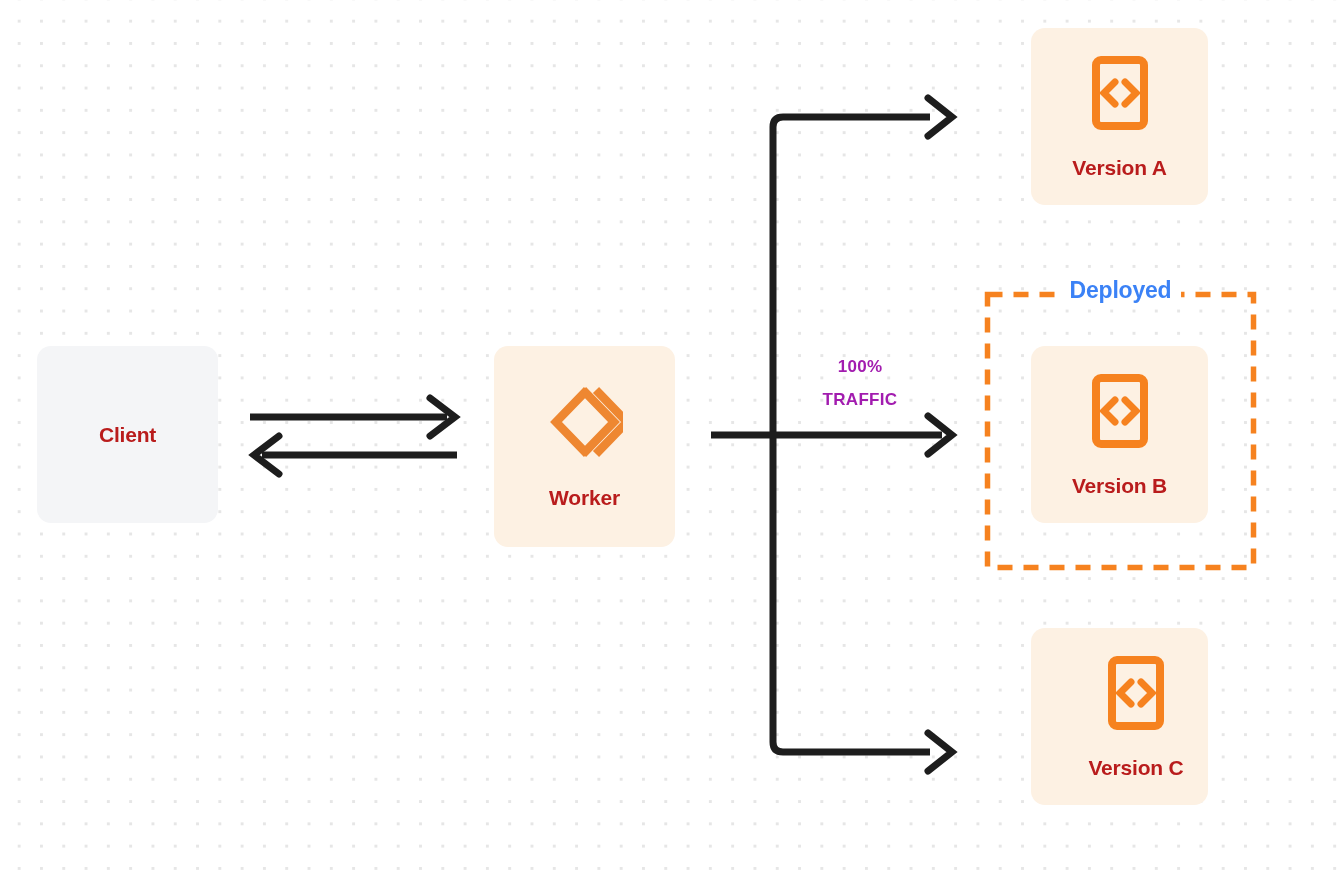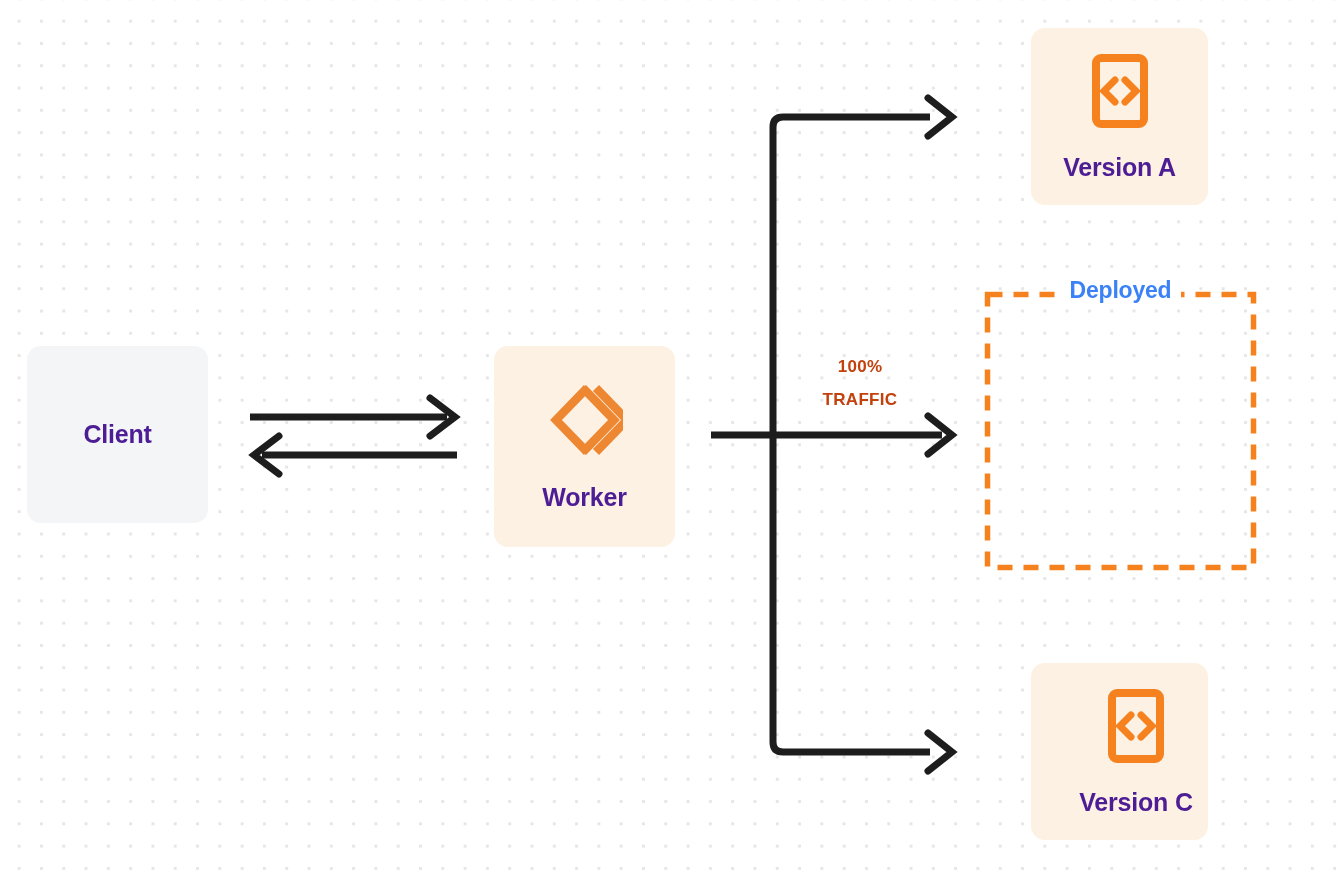--- a/index.html
+++ b/index.html
@@ -40,30 +40,30 @@
   .node {
     position: absolute;
     border-radius: 14px;
     display: flex;
     flex-direction: column;
     align-items: center;
     justify-content: center;
   }
 
   .node-label {
-    font-size: 25px;
+    font-size: 21px;
     font-weight: bold;
-    color: #4c1d95;
+    color: #b91c1c;
     letter-spacing: -0.2px;
     line-height: 1;
   }
 
   
   #client {
-    left: 27px;
+    left: 37px;
     top: 346px;
     width: 181px;
     height: 177px;
     background: #f4f5f7;
     text-align: right;
   }
 
   
   #worker {
     left: 494px;
@@ -75,21 +75,21 @@
   #worker .node-label { margin-top: 24px; }
 
   
   .version-card {
     width: 177px;
     height: 177px;
     background: #fdf1e3;
   }
   #version-a { left: 1031px; top: 28px; }
   #version-b { left: 1031px; top: 346px; }
-  #version-c { left: 1031px; top: 663px; padding-left: 33px; }
+  #version-c { left: 1031px; top: 628px; padding-left: 33px; }
   .version-card .node-label { margin-top: 22px; }
 
   
   #deployed-group {
     position: absolute;
     left: 985px;
     top: 292px;
     width: 271px;
     height: 278px;
   }
@@ -117,21 +117,21 @@
 
   
   #traffic-label {
     position: absolute;
     left: 790px;
     top: 350px;
     width: 140px;
     text-align: center;
     font-size: 17px;
     font-weight: bold;
-    color: #c2410c;
+    color: #a21caf;
     line-height: 1.95;
     letter-spacing: 0.3px;
   }
   #traffic-label .pct { display: block; }
   #traffic-label .word { display: block; }
 </style>
 </head>
 <body>
 
 <div id="canvas">
@@ -201,25 +201,35 @@
     <span class="node-label">Version A</span>
   </div>
 
   <div id="deployed-group">
     <svg class="dash-svg" viewBox="0 0 271 278" xmlns="http://www.w3.org/2000/svg">
       <rect x="2.5" y="2.5" width="266" height="273" fill="none" stroke="#f6821f" stroke-width="5.5" stroke-dasharray="15 11" stroke-linecap="butt"></rect>
     </svg>
     <span id="deployed-label">Deployed</span>
   </div>
 
-
-  <div class="node version-card" id="version-c">
+  <div class="node version-card" id="version-b">
     <span>
       <svg width="58" height="76" viewBox="0 0 58 76" xmlns="http://www.w3.org/2000/svg">
         <rect x="5" y="5" width="48" height="66" rx="5" ry="5" fill="none" stroke="#f6821f" stroke-width="8"></rect>
         <polyline points="24,27 13,38 24,49" fill="none" stroke="#f6821f" stroke-width="7" stroke-linecap="round" stroke-linejoin="miter"></polyline>
         <polyline points="34,27 45,38 34,49" fill="none" stroke="#f6821f" stroke-width="7" stroke-linecap="round" stroke-linejoin="miter"></polyline>
       </svg>
     </span>
+    <span class="node-label">Version B</span>
+  </div>
+
+  <div class="node version-card" id="version-c">
+    <span>
+      <svg width="58" height="76" viewBox="0 0 58 76" xmlns="http://www.w3.org/2000/svg">
+        <rect x="5" y="5" width="48" height="66" rx="5" ry="5" fill="none" stroke="#f6821f" stroke-width="8"></rect>
+        <polyline points="24,27 13,38 24,49" fill="none" stroke="#f6821f" stroke-width="7" stroke-linecap="round" stroke-linejoin="miter"></polyline>
+        <polyline points="34,27 45,38 34,49" fill="none" stroke="#f6821f" stroke-width="7" stroke-linecap="round" stroke-linejoin="miter"></polyline>
+      </svg>
+    </span>
     <span class="node-label">Version C</span>
   </div>
 
 </div>
 
 </body></html>

